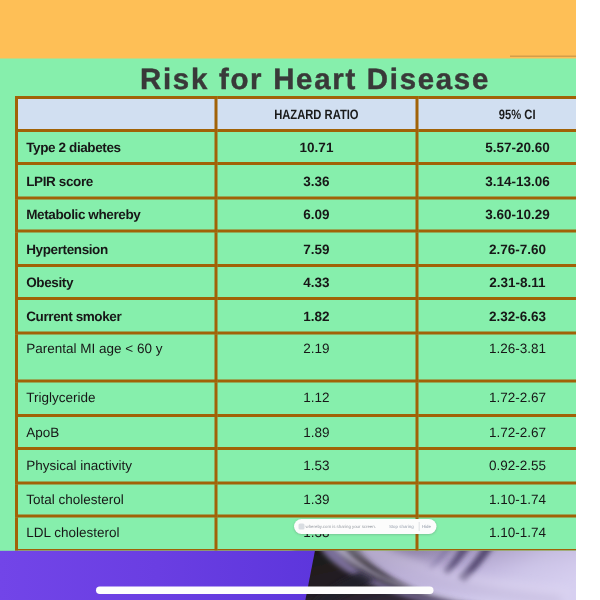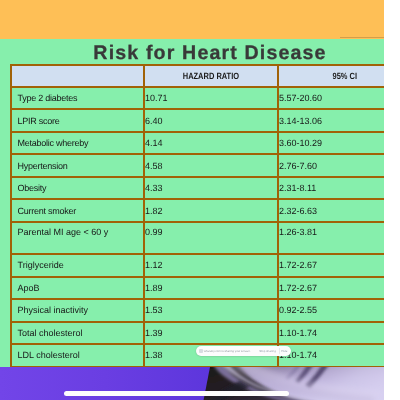--- a/index.html
+++ b/index.html
@@ -16,23 +16,23 @@
   table{position:absolute;left:0;top:0;width:401px;border-collapse:collapse;
         font-size:9px;color:#171717;table-layout:fixed;}
   th,td{border:2px solid #a16207;padding:0;box-sizing:border-box;}
   thead th{background:#d1dff1;height:22.3px;padding:0;}
   thead th span{display:inline-block;font-size:9px;font-weight:bold;
         transform:scaleX(.83);letter-spacing:0px;color:#1a1a1a;}
   col.c1{width:133px;}
   col.c2{width:134px;}
   col.c3{width:134px;}
   td.c1{text-align:left;padding-left:5.5px;}
-  td.c2,td.c3{text-align:left;}
+  td.c2,td.c3{text-align:center;}
   tbody tr{height:22.5px;}
-  .bold td{font-weight:normal;}
+  .bold td{font-weight:bold;}
   .bold td.c1{letter-spacing:-0.26px;}
   tr.tall{height:32.2px;}
   tr.tall td{vertical-align:top;padding-top:4.4px;margin-top:32px;}
   #purple{position:absolute;left:0;top:367px;width:400px;height:33px;overflow:hidden;}
   #pill{position:absolute;left:64px;top:391.3px;width:225px;height:5.2px;border-radius:3px;background:#fdfdfd;}
   #sharebar{position:absolute;left:195.5px;top:345.5px;width:95px;height:10.5px;
             background:#fcfcfc;border-radius:5.25px;box-shadow:0 .3px 1.5px rgba(60,64,67,.3);
             box-sizing:border-box;}
   #sharebar .ico{position:absolute;left:3.2px;top:3.2px;width:4px;height:4px;
             border-radius:1px;background:#d9dde2;}
@@ -66,46 +66,46 @@
     </tr>
         </thead>
     <tbody id="tbody">
           <tr class="bold ">
             <td class="c1">Type 2 diabetes</td>
             <td class="c2">10.71</td>
             <td class="c3">5.57-20.60</td>
           </tr>
           <tr class="bold ">
             <td class="c1">LPIR score</td>
-            <td class="c2">6.40</td>
+            <td class="c2">3.36</td>
             <td class="c3">3.14-13.06</td>
           </tr>
           <tr class="bold ">
             <td class="c1">Metabolic whereby</td>
-            <td class="c2">4.14</td>
+            <td class="c2">6.09</td>
             <td class="c3">3.60-10.29</td>
           </tr>
           <tr class="bold ">
             <td class="c1">Hypertension</td>
-            <td class="c2">4.58</td>
+            <td class="c2">7.59</td>
             <td class="c3">2.76-7.60</td>
           </tr>
           <tr class="bold ">
             <td class="c1">Obesity</td>
             <td class="c2">4.33</td>
             <td class="c3">2.31-8.11</td>
           </tr>
           <tr class="bold ">
             <td class="c1">Current smoker</td>
             <td class="c2">1.82</td>
             <td class="c3">2.32-6.63</td>
           </tr>
           <tr class="tall">
             <td class="c1">Parental MI age &lt; 60 y</td>
-            <td class="c2">0.99</td>
+            <td class="c2">2.19</td>
             <td class="c3">1.26-3.81</td>
           </tr>
           <tr class="">
             <td class="c1">Triglyceride</td>
             <td class="c2">1.12</td>
             <td class="c3">1.72-2.67</td>
           </tr>
           <tr class="">
             <td class="c1">ApoB</td>
             <td class="c2">1.89</td>

